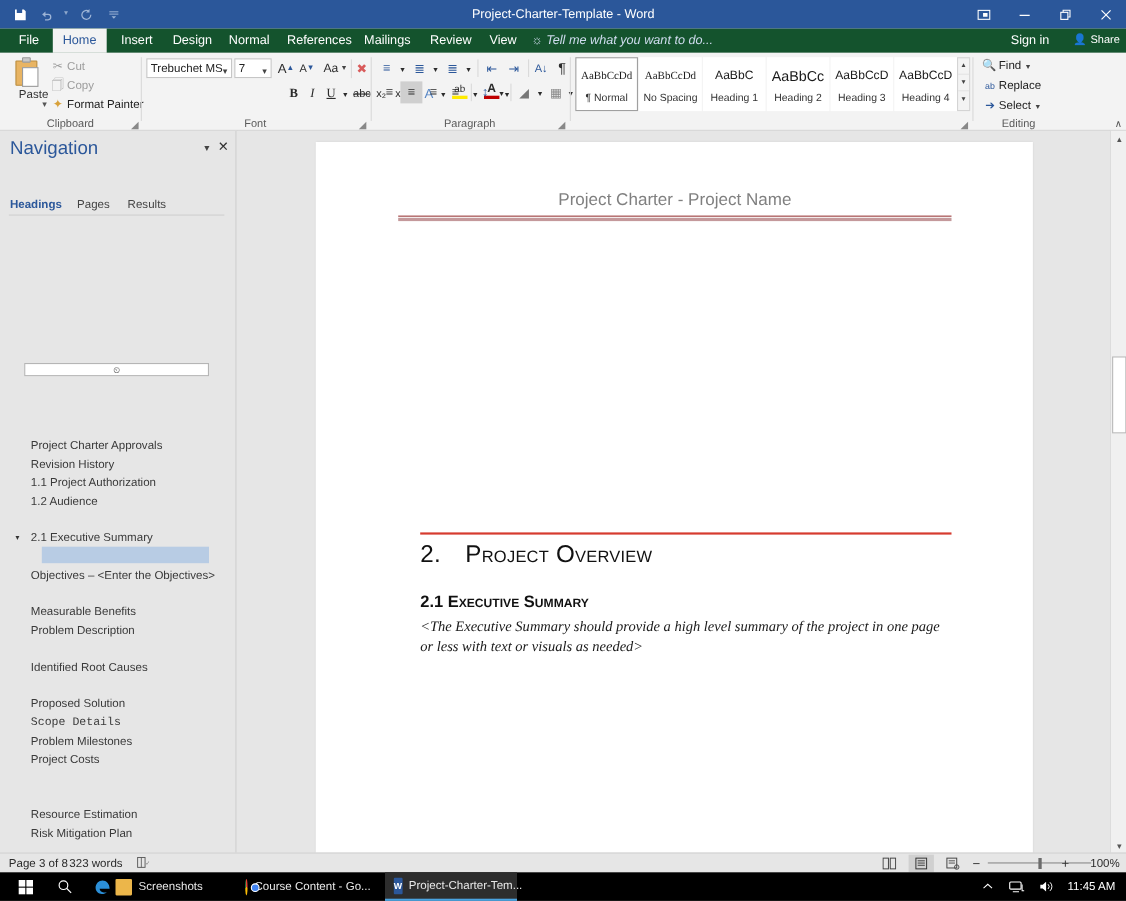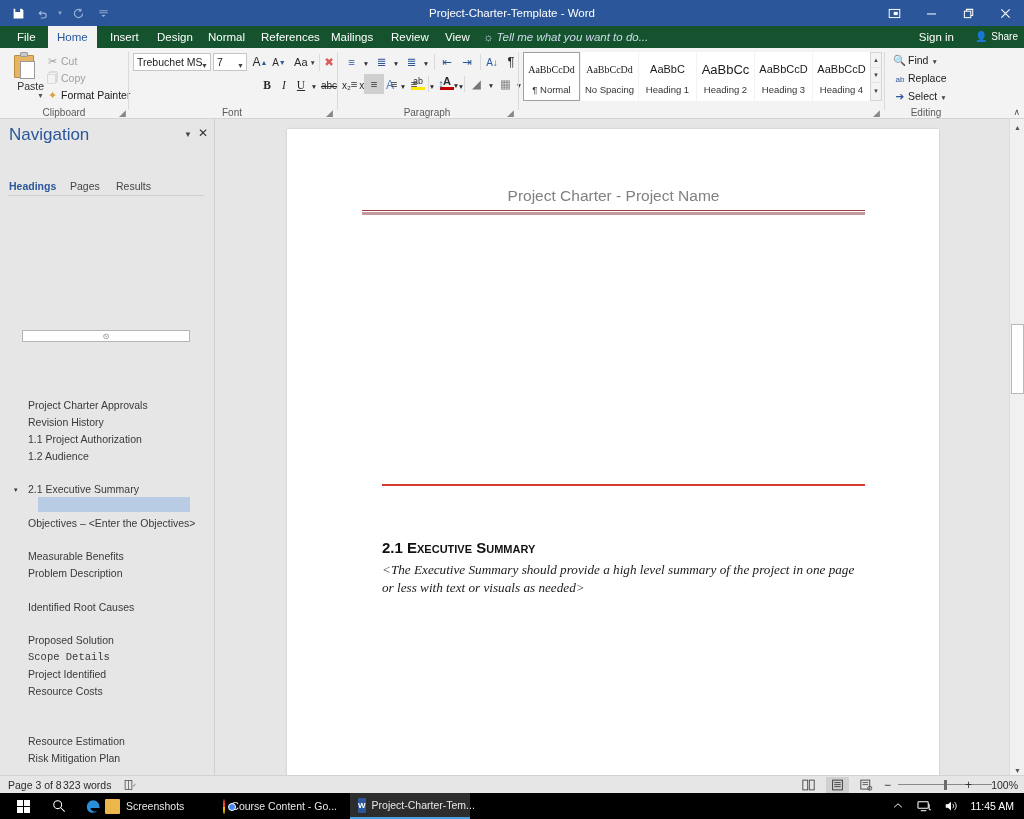--- a/index.html
+++ b/index.html
@@ -197,21 +197,21 @@
   
   #docarea {
     position: absolute; top: 119px; left: 216px; width: 793px; height: 659px;
     background: #e6e6e6; overflow: hidden;
   }
   #page {
     position: absolute; left: 71px; top: 10px; width: 652px; height: 700px;
     background: #fff; box-shadow: 0 0 2px rgba(0,0,0,0.18);
   }
   #doc-header {
-    position: absolute; left: 75px; top: 58px; width: 503px;
+    position: absolute; left: 75px; top: 44px; width: 503px;
   }
   #doc-header-text {
     font-family: "Liberation Sans", sans-serif; font-size: 15.5px;
     color: #808080; text-align: center; padding-bottom: 5px;
   }
   #doc-header-rule1 { height: 1px; background: #9b3b3b; }
   #doc-header-rule2 { height: 3px; background: #c4999b; margin-top: 1px; }
 
   #h1-rule {
     position: absolute; left: 95px; top: 355px; width: 483px; height: 1.5px;
@@ -623,35 +623,39 @@
   <div class="nav-caret" style="top:362px;">▾</div>
   <div class="nav-item" style="top:362px;">2.1 Executive Summary</div>
   <div id="nav-selected"></div>
   <div class="nav-item" style="top:396px;">Objectives – &lt;Enter the Objectives&gt;</div>
 
   <div class="nav-item" style="top:429px;">Measurable Benefits</div>
   <div class="nav-item" style="top:446px;">Problem Description</div>
   <div class="nav-item" style="top:480px;">Identified Root Causes</div>
   <div class="nav-item" style="top:513px;">Proposed Solution</div>
   <div class="nav-item" style="top:530px;font-family:Liberation Mono, monospace;">Scope Details</div>
-  <div class="nav-item" style="top:547px;">Project Identified</div>
-  <div class="nav-item" style="top:564px;">Resource Costs</div>
+  <div class="nav-item" style="top:547px;">Problem Milestones</div>
+  <div class="nav-item" style="top:564px;">Project Costs</div>
   <div class="nav-item" style="top:614px;">Resource Estimation</div>
   <div class="nav-item" style="top:631px;">Risk Mitigation Plan</div>
 
 </div>
 
 <div id="docarea">
   <div id="page">
     <div id="doc-header">
       <div id="doc-header-text">Project Charter - Project Name</div>
       <div id="doc-header-rule1"></div>
       <div id="doc-header-rule2"></div>
     </div>
     <div id="h1-rule"></div>
+    <div id="h1-text">
+      <span class="num">2.</span>
+      <span style="display:inline-block;width:16px;"></span><span class="sc">Project Overview</span>
+    </div>
     <div id="h2-text">
       <span class="sc">2.1 Executive Summary</span>
     </div>
     <div id="body-text">&lt;The Executive Summary should provide a high level summary of the project in one page or less with text or visuals as needed&gt;</div>
   </div>
 </div>
 
 <div id="vscroll">
   <div class="vs-btn" style="top:0;">▲</div>
   <div id="vs-thumb"></div>

